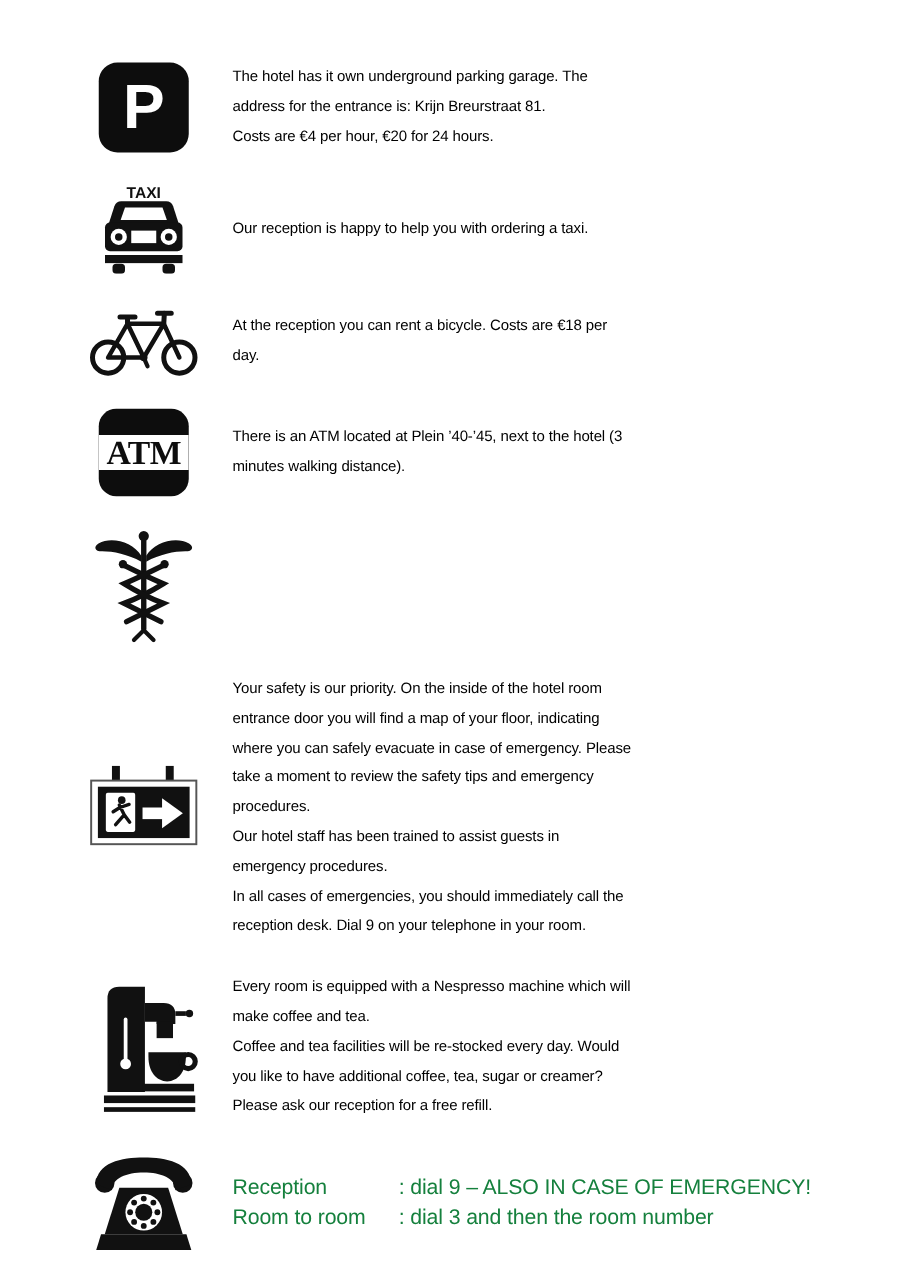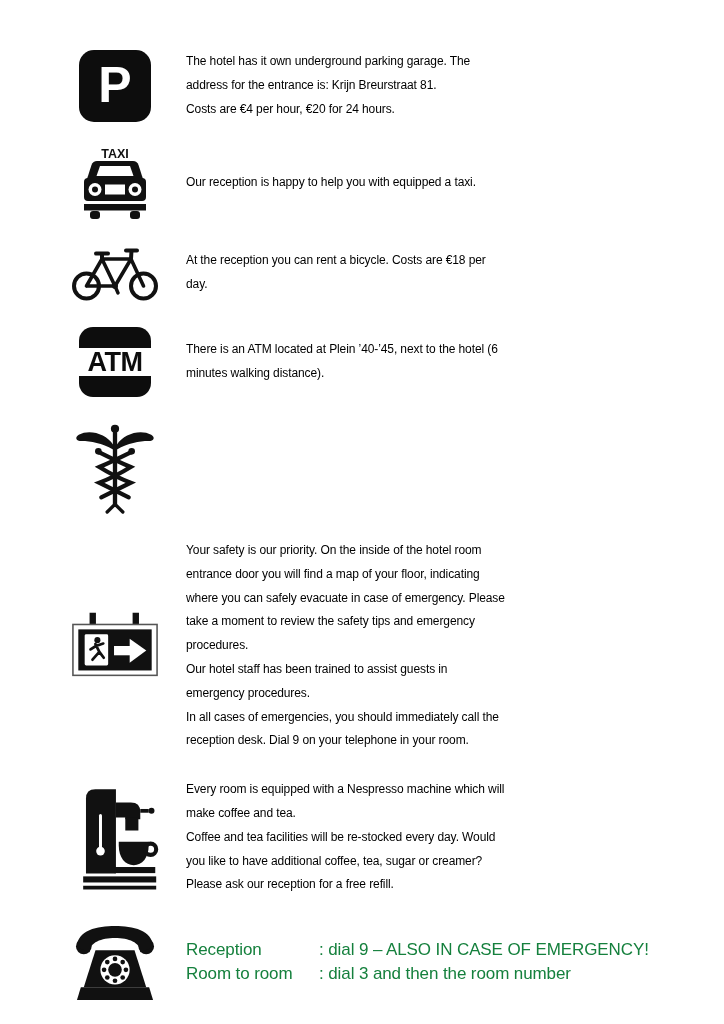--- a/index.html
+++ b/index.html
@@ -55,20 +55,21 @@
     margin-top: -3px;
   }
   
   .atm-box {
     width: 72px; height: 70px;
     background: #0d0d0d;
     border-radius: 14px;
     overflow: hidden;
     display: grid;
     grid-template-rows: 21px 28px 21px;
+    font-family: Liberation Serif, serif;
   }
   .atm-band {
     background: #ffffff;
     display: flex; align-items: center; justify-content: center;
   }
   .atm-band .atm-letters {
     color: #0d0d0d;
     font-size: 27px;
     font-weight: 800;
     letter-spacing: -0.5px;
@@ -116,21 +117,21 @@
         <circle cx="20" cy="42.5" r="6.5" fill="#ffffff"></circle>
         <circle cx="20" cy="42.5" r="3" fill="#111111"></circle>
         <circle cx="60" cy="42.5" r="6.5" fill="#ffffff"></circle>
         <circle cx="60" cy="42.5" r="3" fill="#111111"></circle>
         <rect x="30" y="37.5" width="20" height="10" fill="#ffffff"></rect>
         <rect class="ink" x="9" y="57" width="62" height="6.5"></rect>
         <rect class="ink" x="15" y="64" width="10" height="8" rx="3"></rect>
         <rect class="ink" x="55" y="64" width="10" height="8" rx="3"></rect>
       </svg>
     </div>
-    <div class="text">Our reception is happy to help you with equipped a taxi.</div>
+    <div class="text">Our reception is happy to help you with ordering a taxi.</div>
   </div>
 
   <div class="section">
     <div class="icon-cell">
       <svg width="88" height="58" viewBox="0 0 88 58">
         <circle class="stroke-ink" cx="15.5" cy="42" r="12.5" stroke-width="4"></circle>
         <circle class="stroke-ink" cx="72.5" cy="42" r="12.5" stroke-width="4"></circle>
         <path class="stroke-ink" d="M15.5,42 L31,15 L60,15 L72.5,42 M31,15 L44,42 L60,15 M15.5,42 L44,42" stroke-width="3.6" stroke-linejoin="round" stroke-linecap="round"></path>
         <path class="stroke-ink" d="M25,9.5 L37,9.5 M31,9.5 L31,15" stroke-width="4" stroke-linecap="round"></path>
         <path class="stroke-ink" d="M55,6.5 L66,6.5 M60.5,6.5 L60,15" stroke-width="4" stroke-linecap="round"></path>
@@ -145,21 +146,21 @@
   <div class="section">
     <div class="icon-cell">
       <div class="atm-box">
         <div></div>
         <div class="atm-band">
           <span class="atm-letters">ATM</span>
         </div>
         <div></div>
       </div>
     </div>
-    <div class="text">There is an ATM located at Plein ’40-’45, next to the hotel (6
+    <div class="text">There is an ATM located at Plein ’40-’45, next to the hotel (3
 minutes walking distance).</div>
   </div>
 
   <div class="section">
     <div class="icon-cell">
       <svg width="84" height="92" viewBox="0 0 84 94">
         <circle class="ink" cx="42" cy="7" r="4.2"></circle>
         <rect class="ink" x="39.8" y="9" width="4.4" height="76" rx="2"></rect>
         <path class="ink" d="M40,23 C33,12 16,7 5,13 C1,15.5 1.5,19.5 8,19.5 C17,19.5 29,22 40,28 Z"></path>
         <path class="ink" d="M44,23 C51,12 68,7 79,13 C83,15.5 82.5,19.5 76,19.5 C67,19.5 55,22 44,28 Z"></path>

